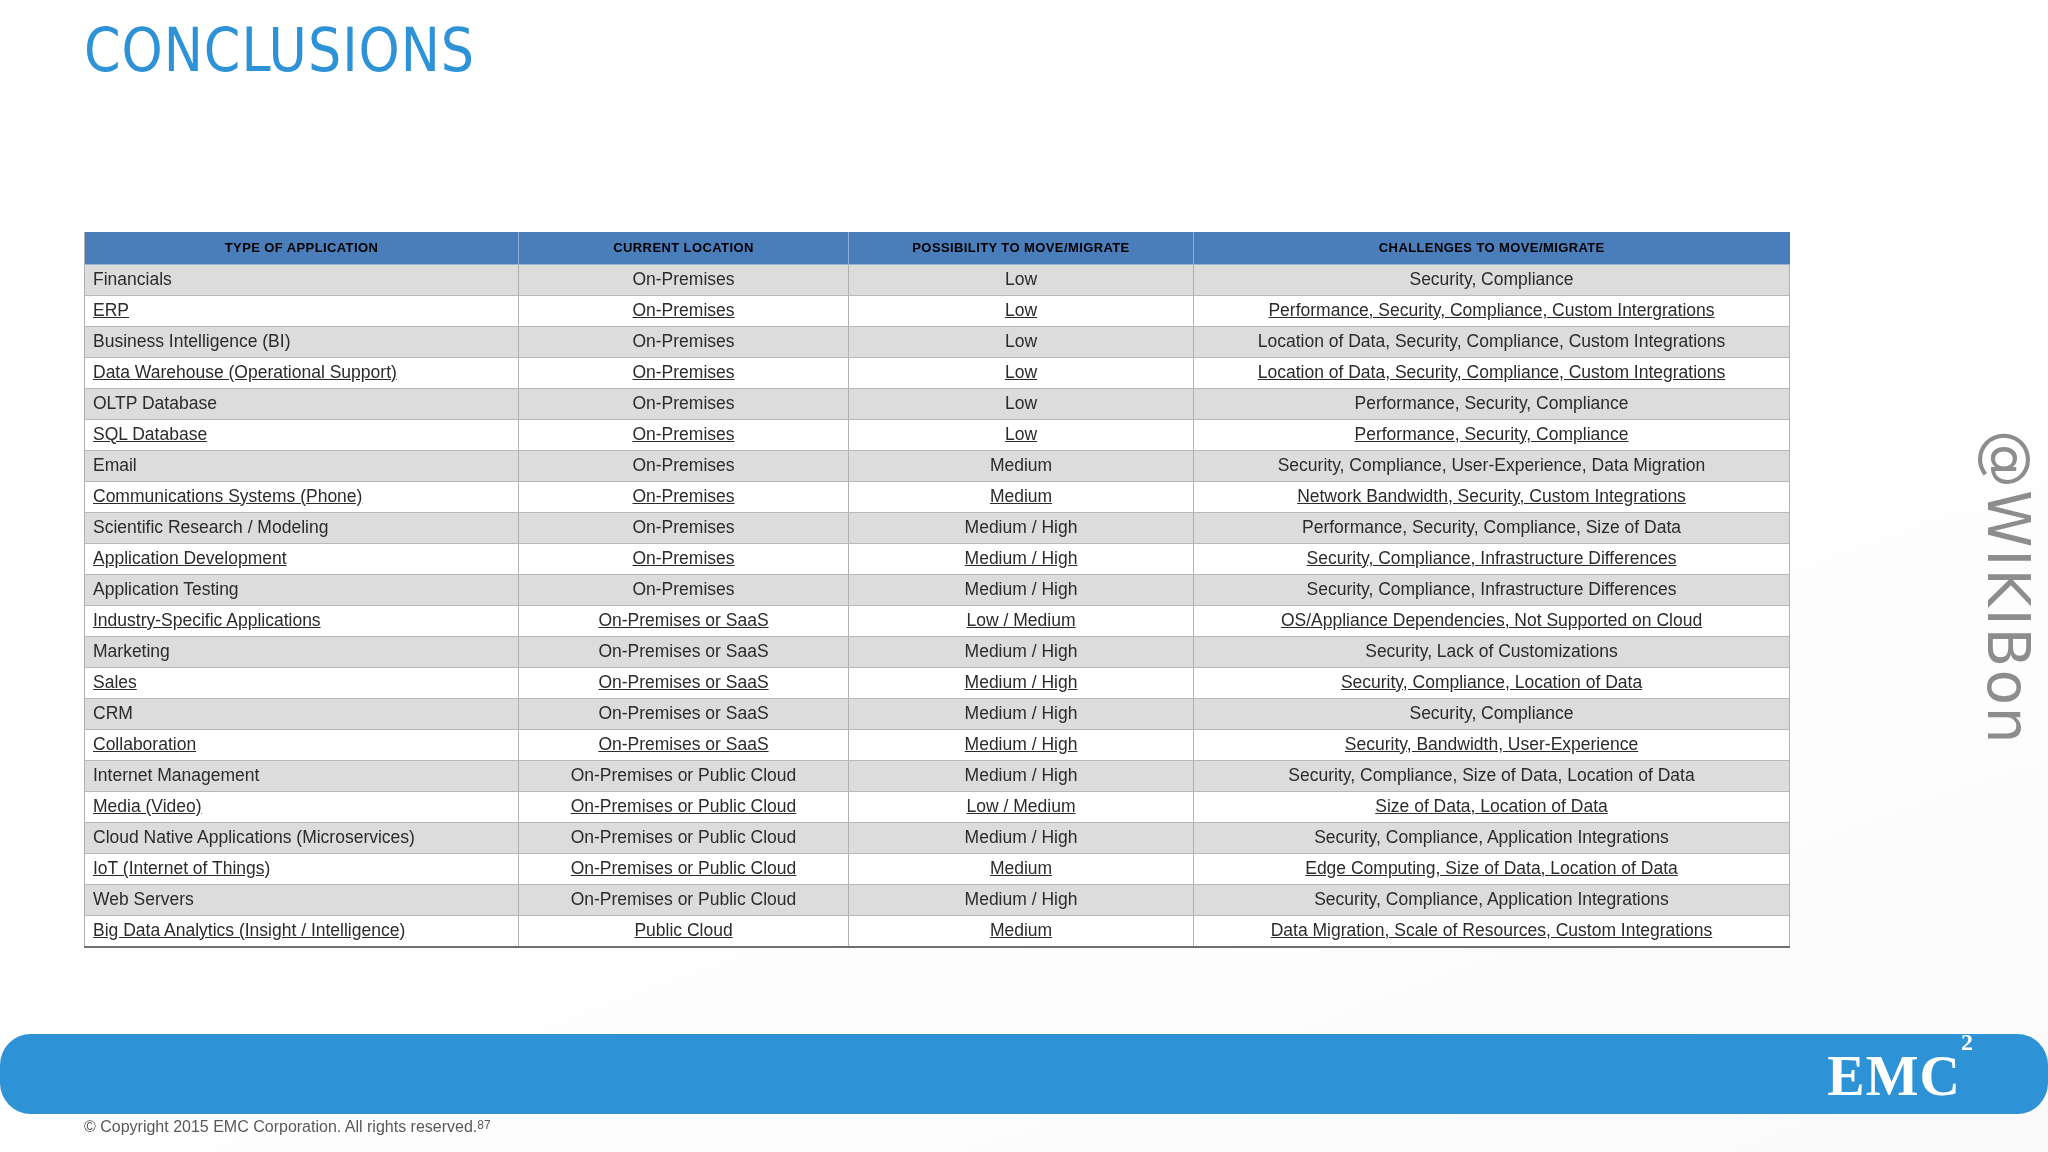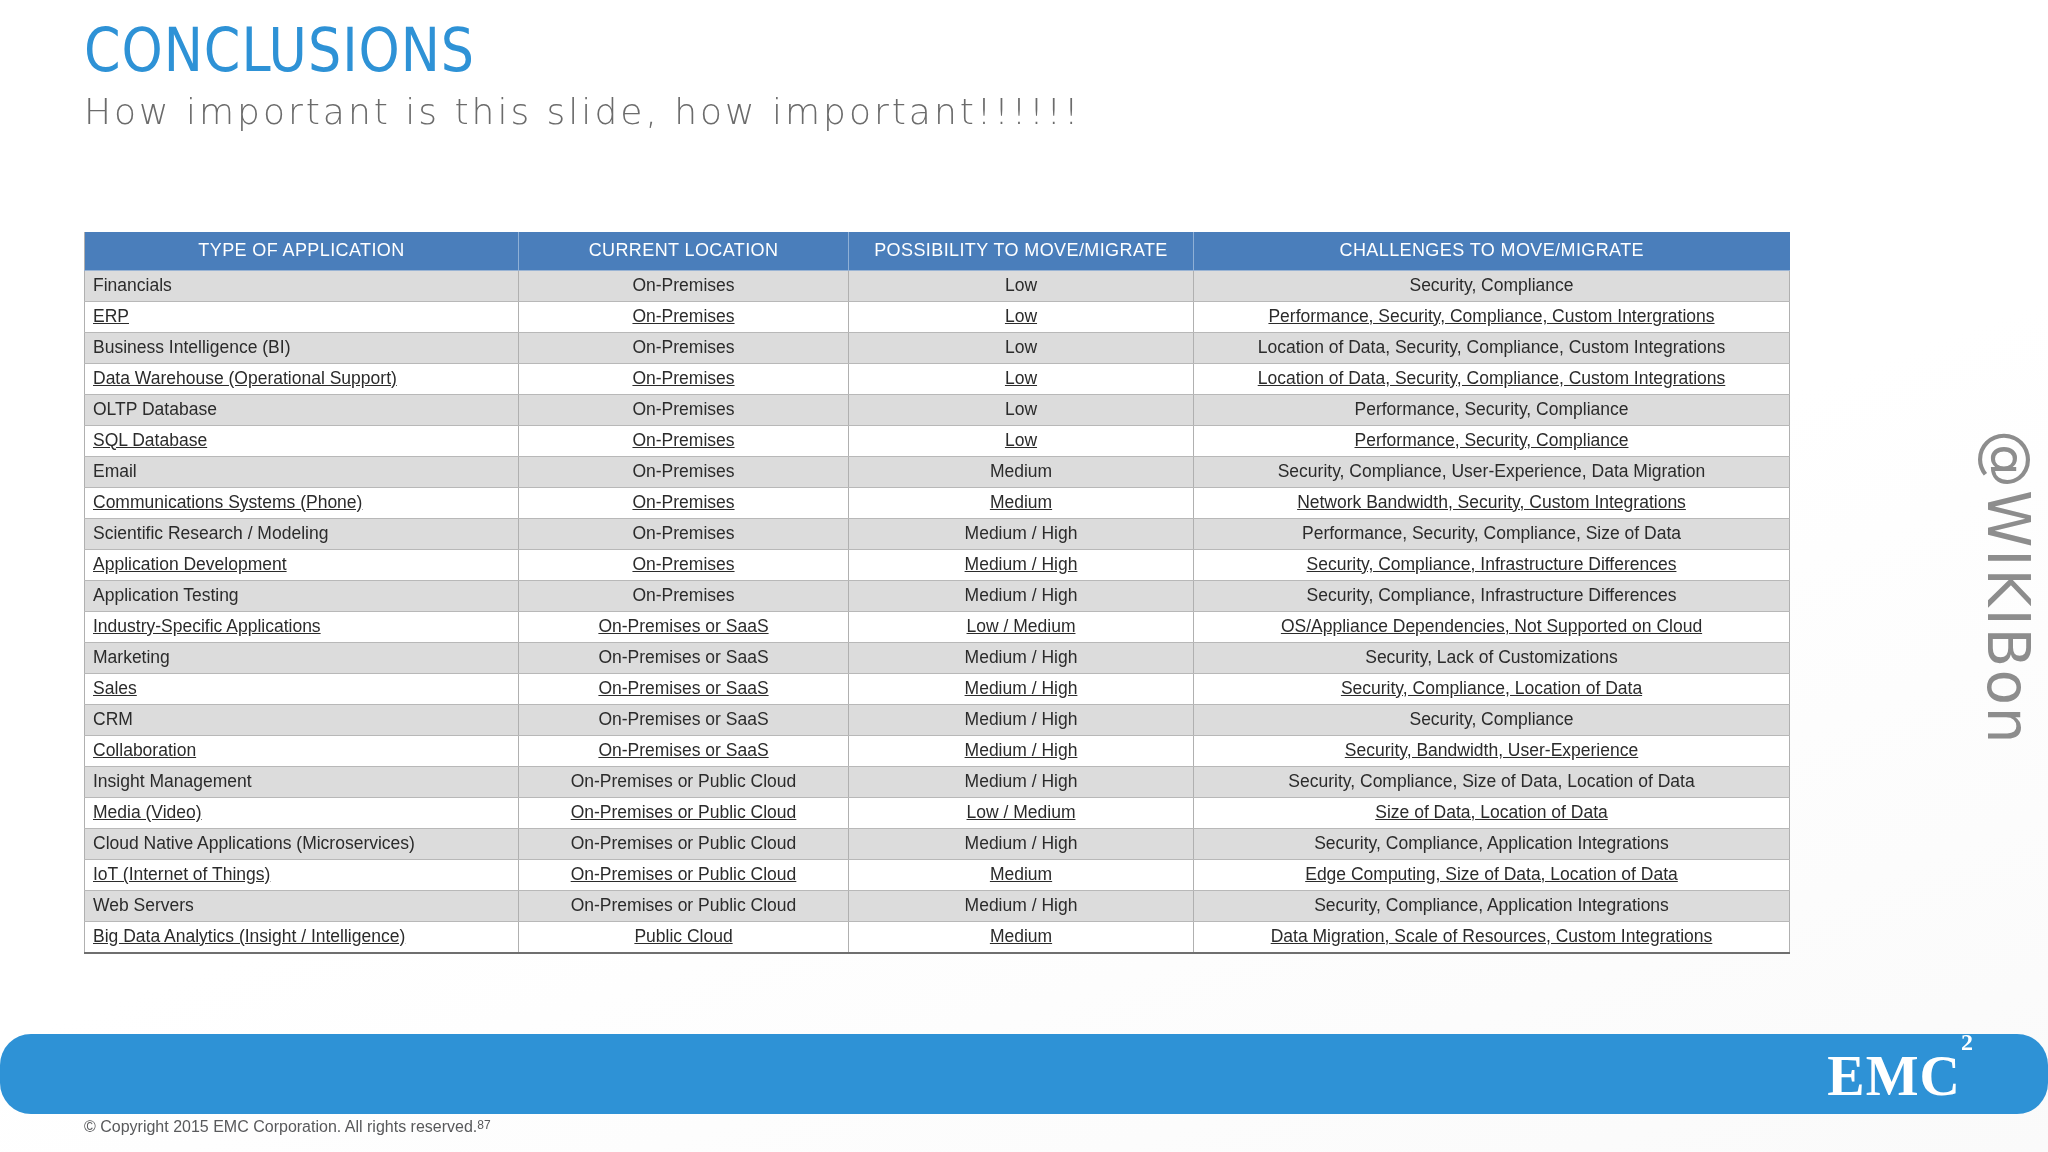--- a/index.html
+++ b/index.html
@@ -66,23 +66,23 @@
     font-size: 17.5px;
     color: #2b2b2b;
   }
   table#app-table col.c1 { width: 434px; }
   table#app-table col.c2 { width: 330px; }
   table#app-table col.c3 { width: 345px; }
   table#app-table col.c4 { width: 596px; }
 
   #app-table thead th {
     background: #4a7ebb;
-    color: #ffffff;
-    font-size: 18px;
-    font-weight: 400;
+    color: #000000;
+    font-size: 13px;
+    font-weight: 700;
     letter-spacing: 0.4px;
     padding: 8px 6px 9px 6px;
     text-align: center;
     border-right: 1px solid #8fb0d6;
     border-bottom: 1px solid #9ab4d4;
     white-space: nowrap;
   }
   #app-table thead th:last-child { border-right: none; }
 
   #app-table tbody td {
@@ -163,21 +163,20 @@
   }
   #page-number { font-size: 12px; color: #58595b; }
 </style>
 </head>
 <body>
 
 <div id="slide">
 
   <div id="title-block">
     <h1 id="page-title">CONCLUSIONS</h1>
-    <p id="page-subtitle">How important is this slide, how important!!!!!!</p>
   </div>
 
   <div id="app-table-wrap">
     <table id="app-table">
       <colgroup>
         <col class="c1">
           <col class="c2">
           <col class="c3">
           <col class="c4">
       </colgroup>
@@ -280,21 +279,21 @@
             <td class="col-poss">Medium / High</td>
             <td class="col-chal">Security, Compliance</td>
           </tr>
           <tr class="plain">
             <td class="col-type">Collaboration</td>
             <td class="col-loc">On-Premises or SaaS</td>
             <td class="col-poss">Medium / High</td>
             <td class="col-chal">Security, Bandwidth, User-Experience</td>
           </tr>
           <tr class="shade">
-            <td class="col-type">Insight Management</td>
+            <td class="col-type">Internet Management</td>
             <td class="col-loc">On-Premises or Public Cloud</td>
             <td class="col-poss">Medium / High</td>
             <td class="col-chal">Security, Compliance, Size of Data, Location of Data</td>
           </tr>
           <tr class="plain">
             <td class="col-type">Media (Video)</td>
             <td class="col-loc">On-Premises or Public Cloud</td>
             <td class="col-poss">Low / Medium</td>
             <td class="col-chal">Size of Data, Location of Data</td>
           </tr>

